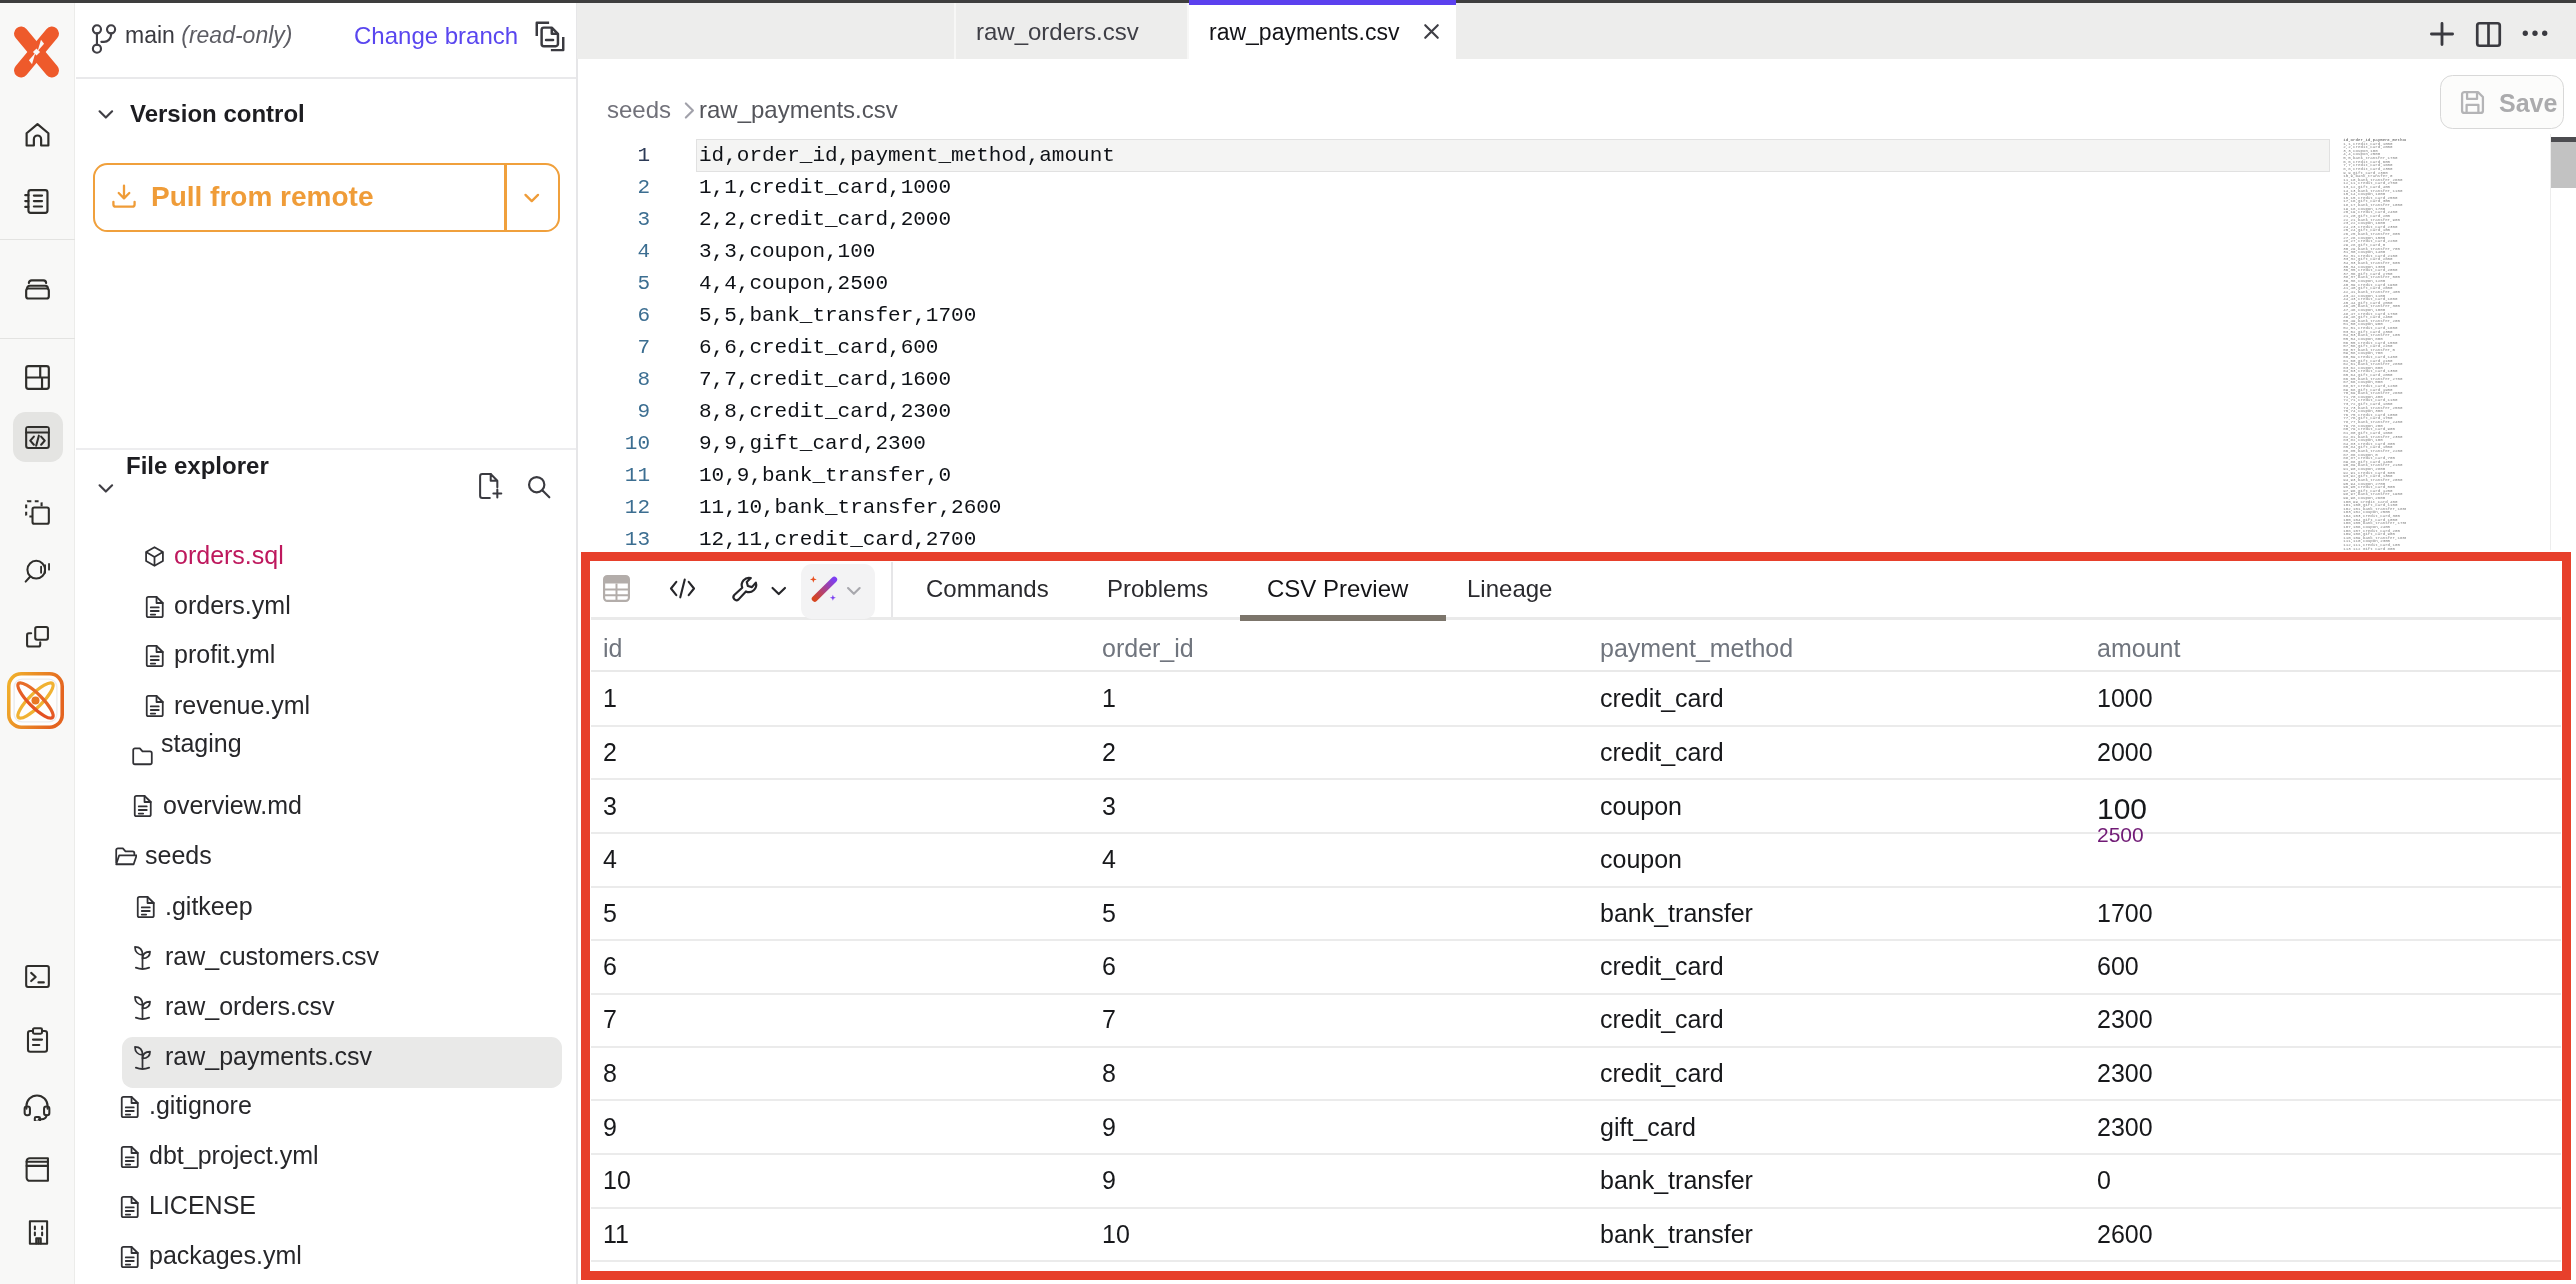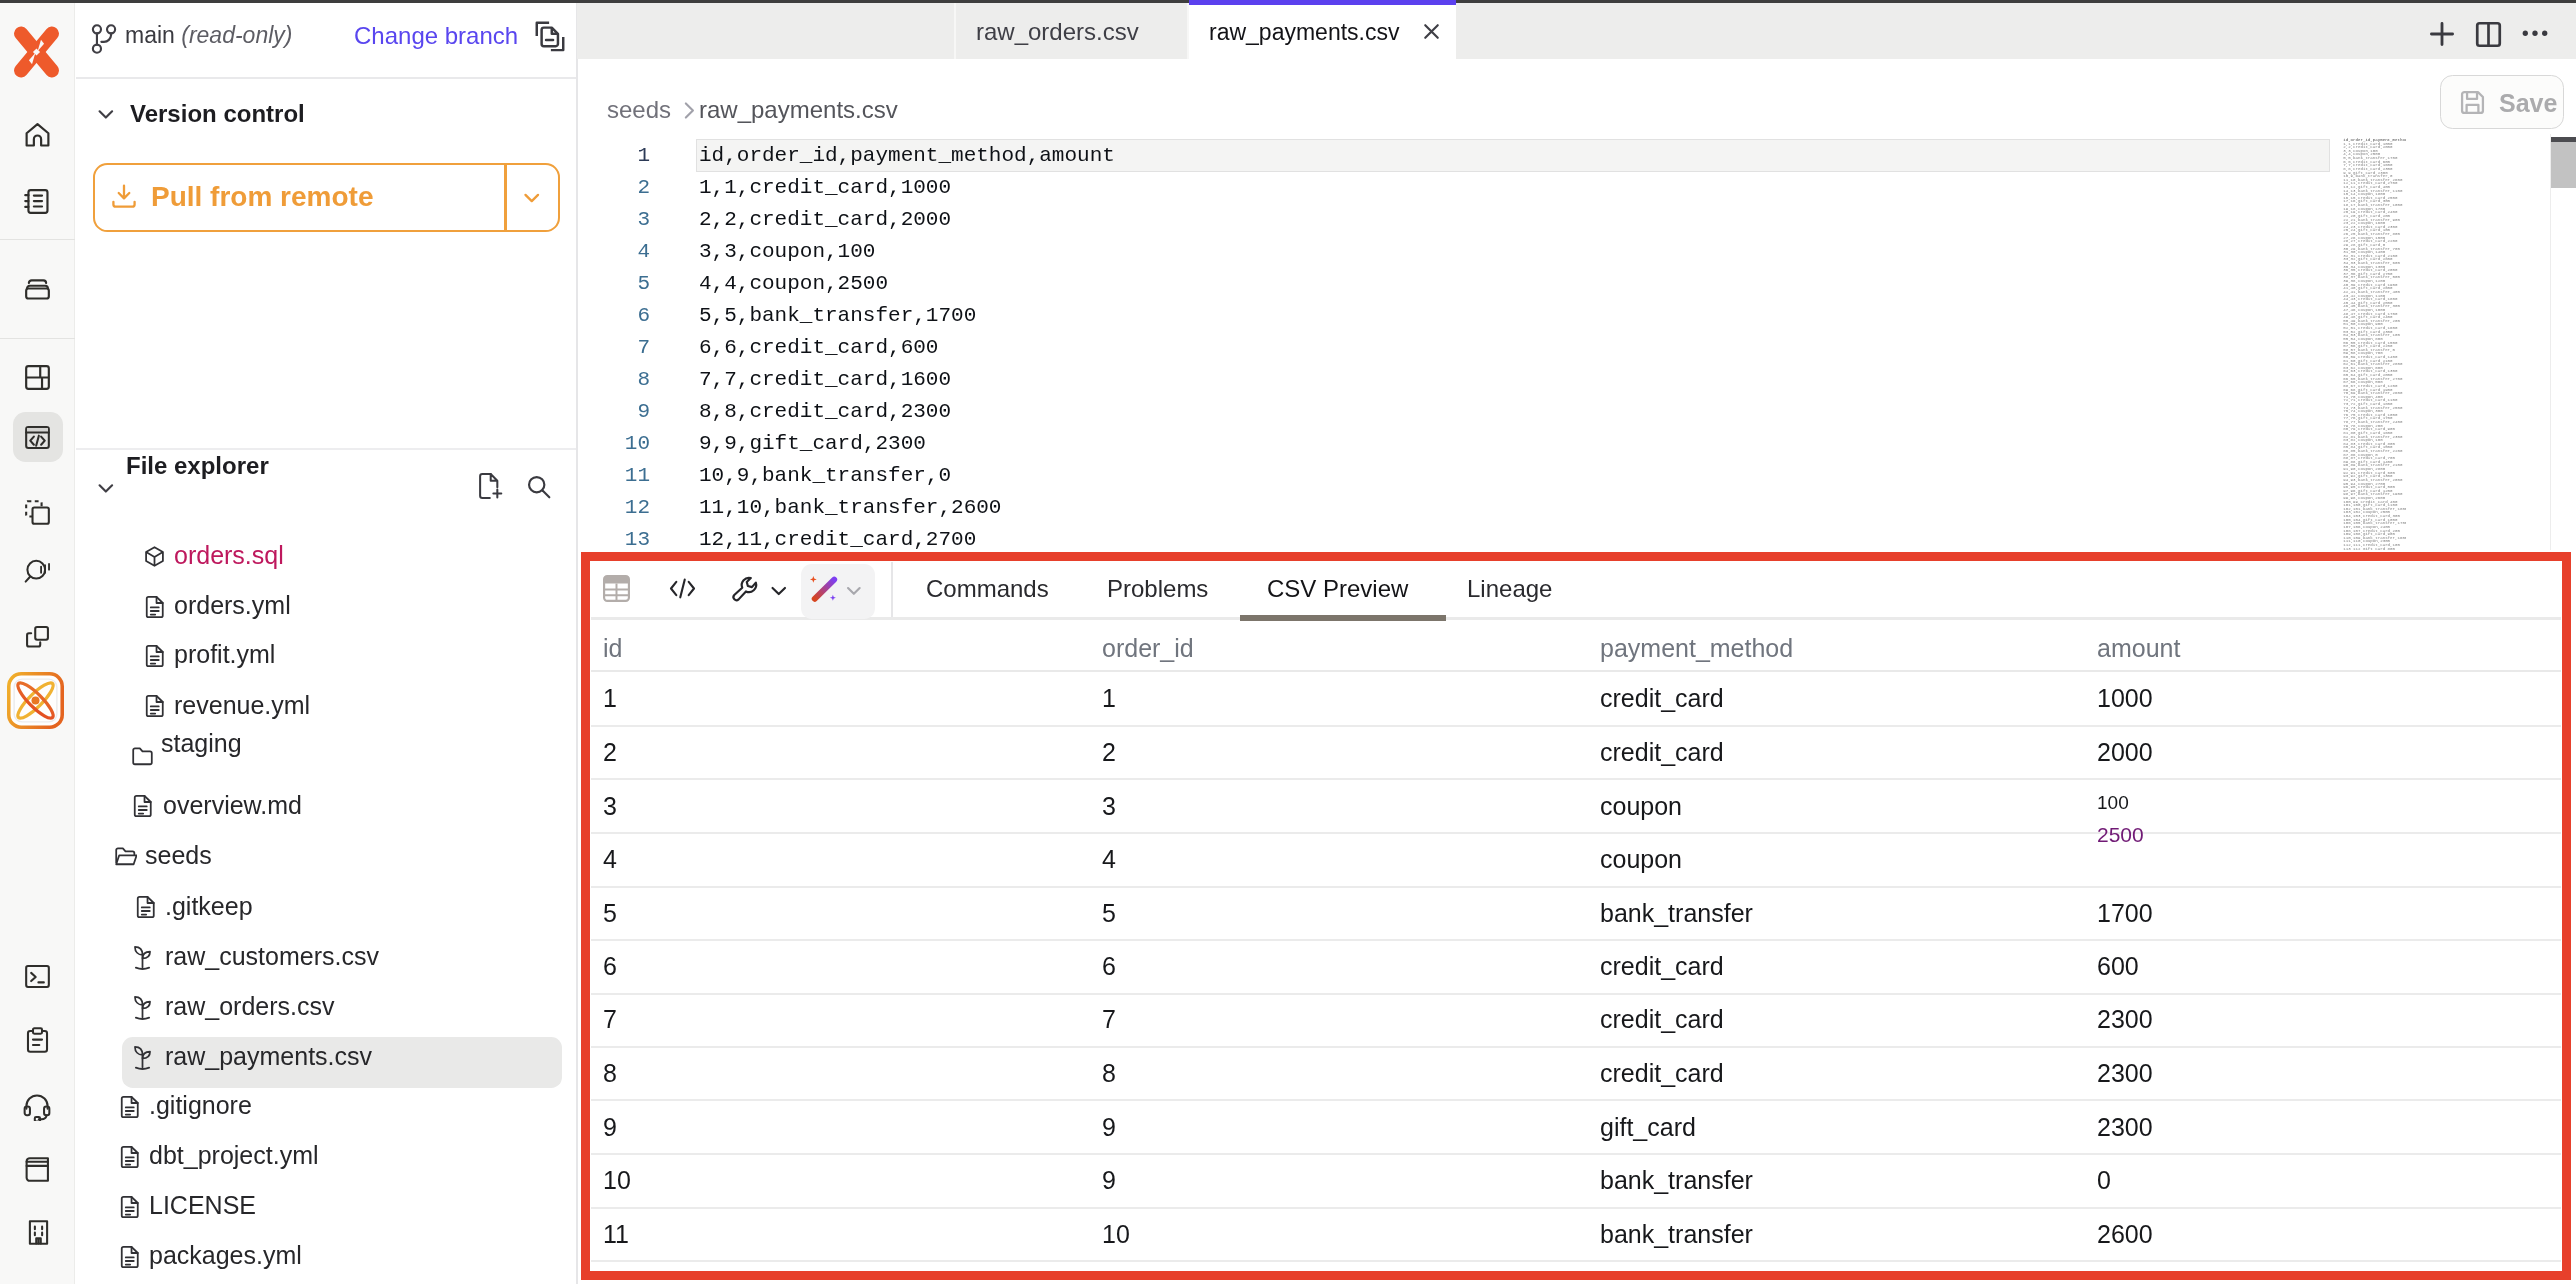--- a/index.html
+++ b/index.html
@@ -588,21 +588,21 @@
   <div class="abs lbl" style="left:2097px;top:684px;font-size:25px;color:#17181b;">1000</div>
   <div class="abs" style="left:591px;top:725px;width:1970px;height:1.8px;background:#ebebeb;"></div>
   <div class="abs lbl" style="left:603px;top:738px;font-size:25px;color:#17181b;">2</div>
   <div class="abs lbl" style="left:1102px;top:738px;font-size:25px;color:#17181b;">2</div>
   <div class="abs lbl" style="left:1600px;top:738px;font-size:25px;color:#17181b;">credit_card</div>
   <div class="abs lbl" style="left:2097px;top:738px;font-size:25px;color:#17181b;">2000</div>
   <div class="abs" style="left:591px;top:778px;width:1970px;height:1.8px;background:#ebebeb;"></div>
   <div class="abs lbl" style="left:603px;top:792px;font-size:25px;color:#17181b;">3</div>
   <div class="abs lbl" style="left:1102px;top:792px;font-size:25px;color:#17181b;">3</div>
   <div class="abs lbl" style="left:1600px;top:792px;font-size:25px;color:#17181b;">coupon</div>
-  <div class="abs lbl" style="left:2097px;top:792px;font-size:19px;color:#17181b;">100</div>
+  <div class="abs lbl" style="left:2097px;top:792px;font-size:30px;color:#17181b;">100</div>
   <div class="abs" style="left:591px;top:832px;width:1970px;height:1.8px;background:#ebebeb;"></div>
   <div class="abs lbl" style="left:603px;top:845px;font-size:25px;color:#17181b;">4</div>
   <div class="abs lbl" style="left:1102px;top:845px;font-size:25px;color:#17181b;">4</div>
   <div class="abs lbl" style="left:1600px;top:845px;font-size:25px;color:#17181b;">coupon</div>
   <div class="abs lbl" style="left:2097px;top:823px;font-size:21px;color:#701a75;">2500</div>
   <div class="abs" style="left:591px;top:886px;width:1970px;height:1.8px;background:#ebebeb;"></div>
   <div class="abs lbl" style="left:603px;top:899px;font-size:25px;color:#17181b;">5</div>
   <div class="abs lbl" style="left:1102px;top:899px;font-size:25px;color:#17181b;">5</div>
   <div class="abs lbl" style="left:1600px;top:899px;font-size:25px;color:#17181b;">bank_transfer</div>
   <div class="abs lbl" style="left:2097px;top:899px;font-size:25px;color:#17181b;">1700</div>

